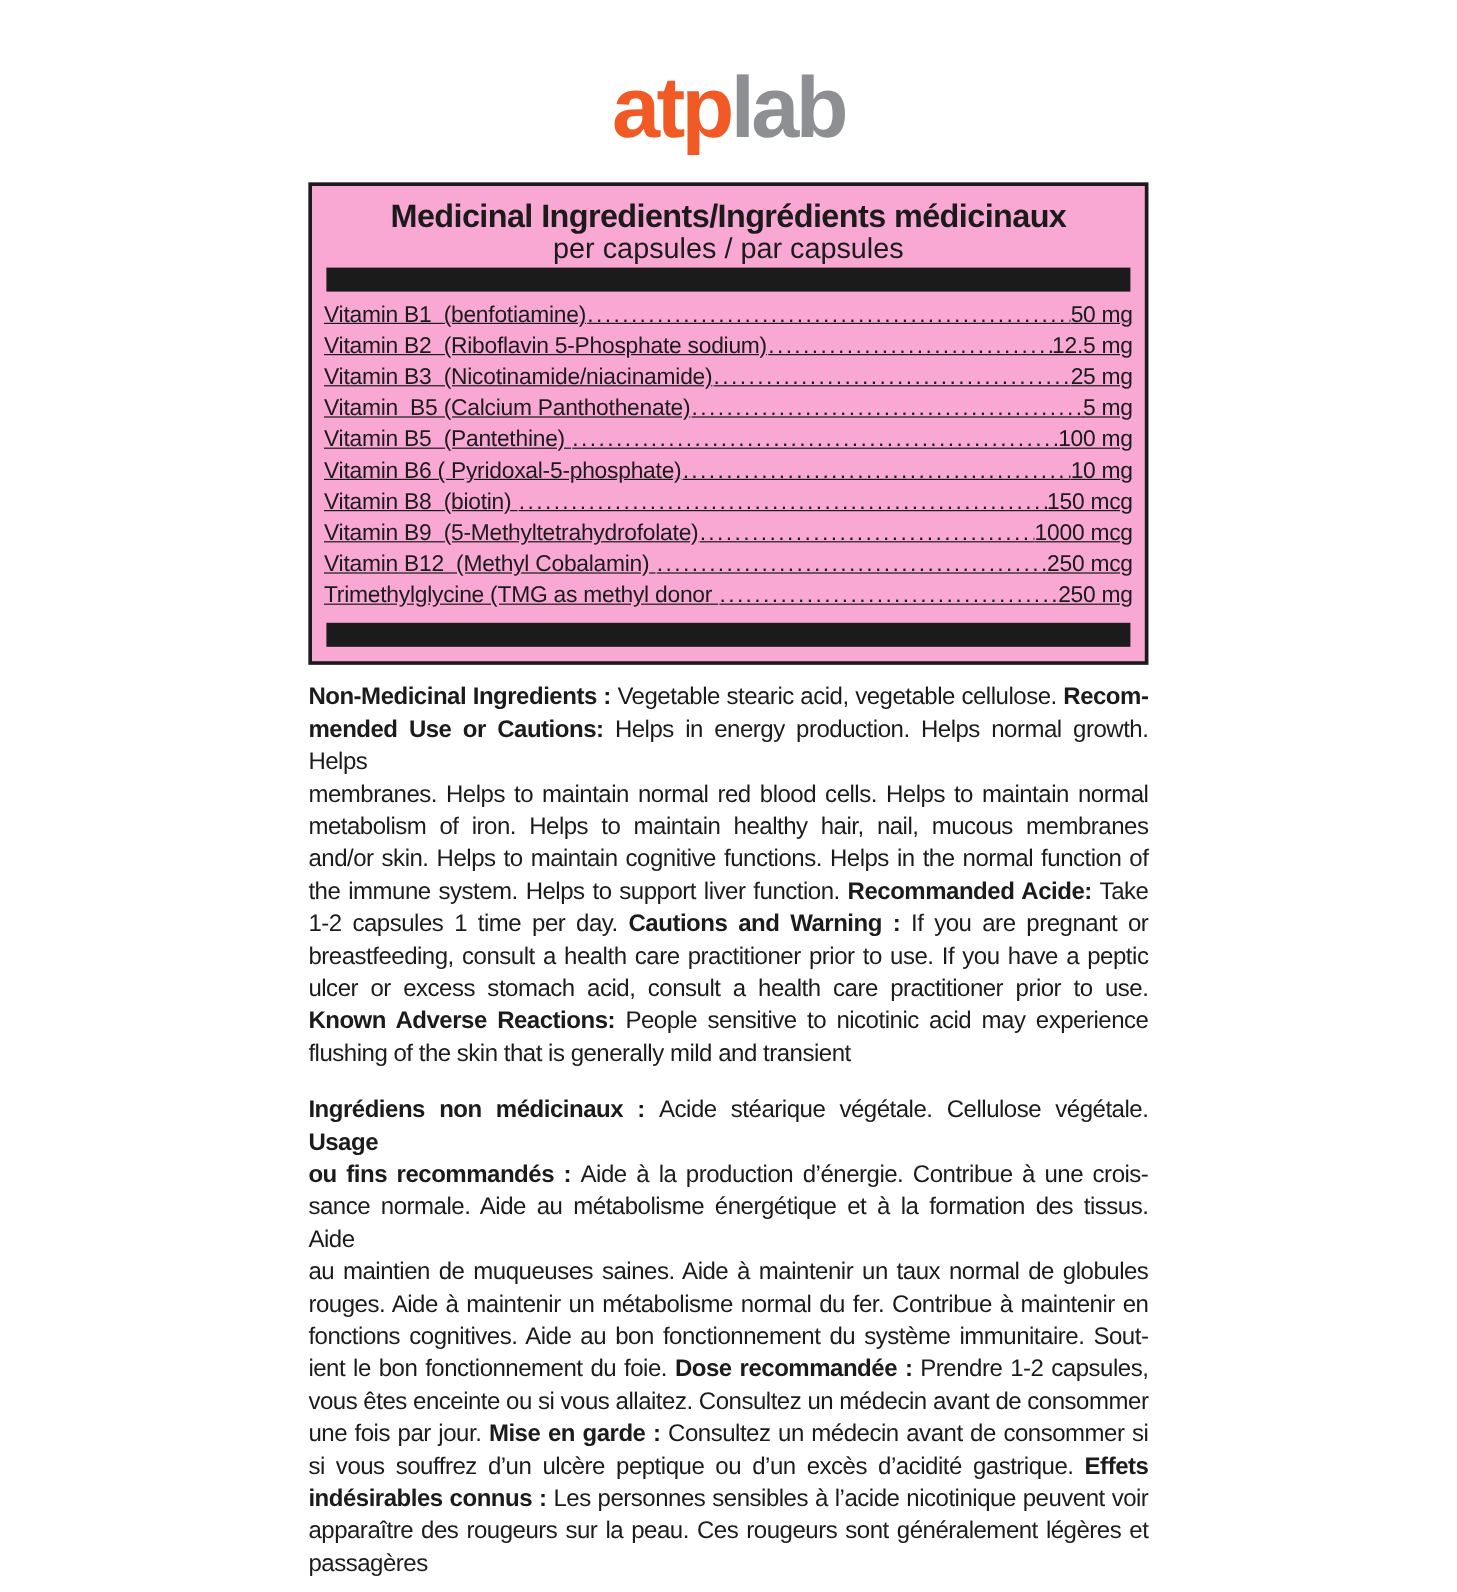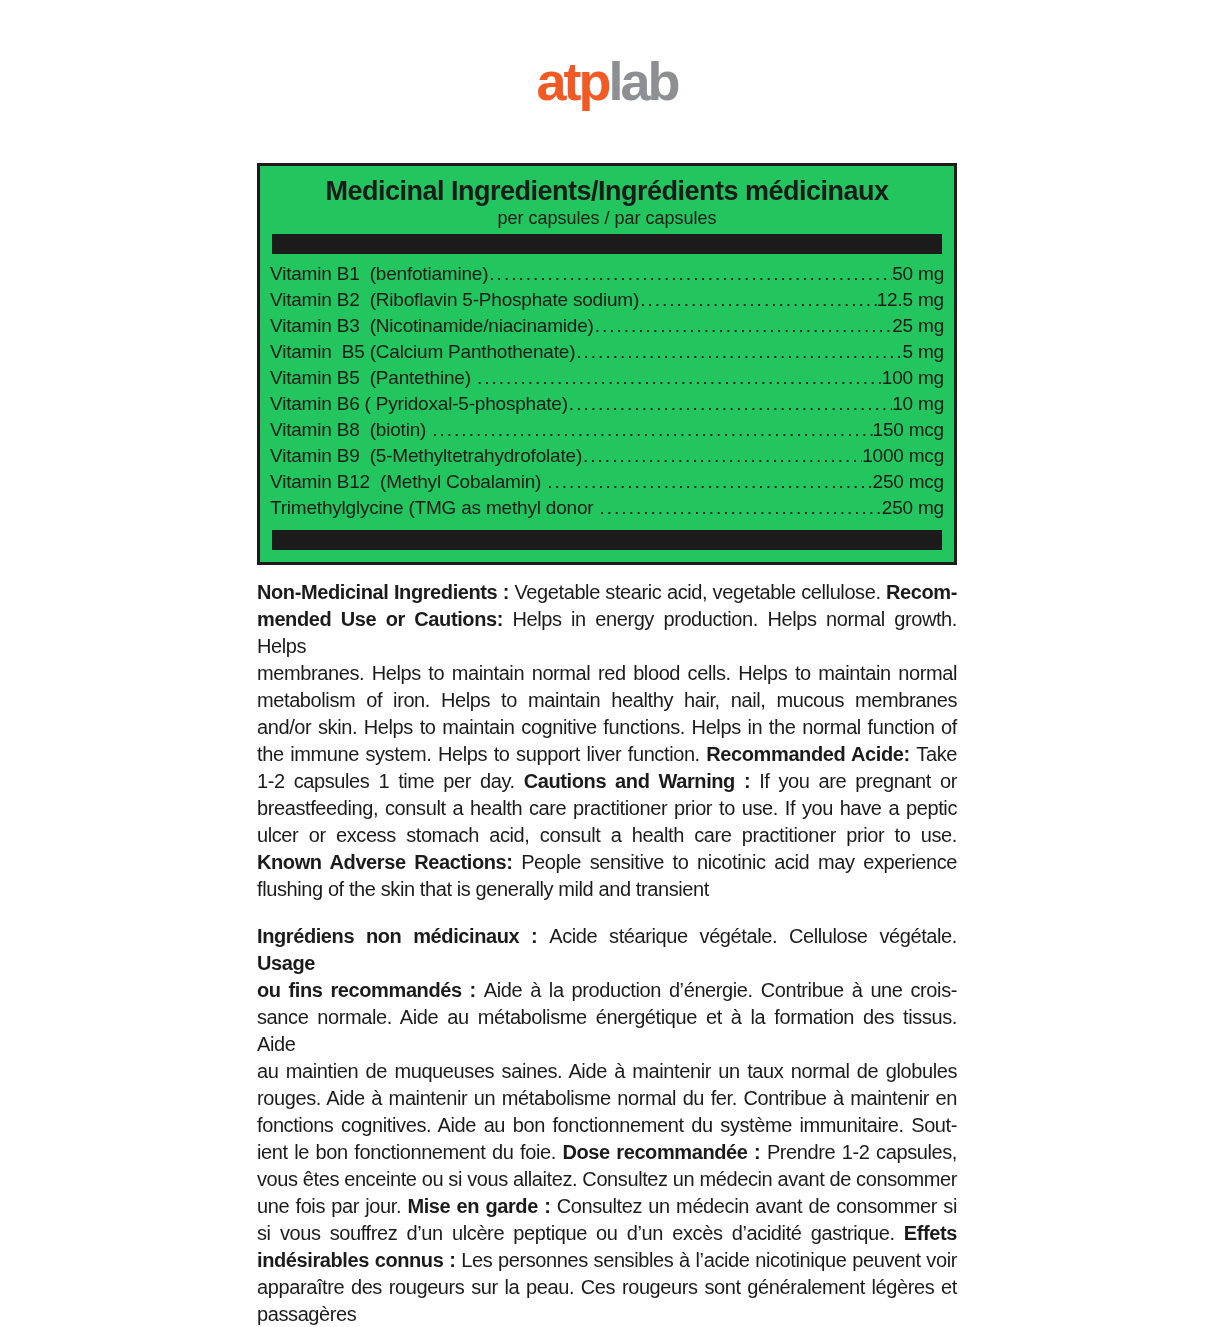--- a/index.html
+++ b/index.html
@@ -12,62 +12,63 @@
     height: 1327px;
     overflow: hidden;
     font-family: "Liberation Sans", sans-serif;
     color: #1b1b1b;
     -webkit-font-smoothing: antialiased;
   }
   .logo {
     text-align: center;
     padding-top: 56px;
     font-weight: bold;
-    font-size: 54px;
+    font-size: 72px;
     line-height: 0.95;
     letter-spacing: -3px;
     user-select: none;
   }
   .panel {
     width: 694px;
-    margin: 56px auto 0;
+    margin: 28px auto 0;
     border: 3px solid #1b1b1b;
-    background: #22c55e;
+    background: #f9a8d4;
   }
   .panel-title {
     text-align: center;
     font-weight: bold;
     font-size: 27px;
     line-height: 32px;
     margin-top: 9px;
     letter-spacing: -0.5px;
   }
   .panel-subtitle {
     text-align: center;
-    font-size: 18px;
+    font-size: 24px;
     line-height: 23px;
     margin-bottom: 4px;
   }
   .bar {
     height: 20px;
     background: #1b1b1b;
     margin: 4px 12px;
   }
   .bar-bottom {
     margin: 6px 12px 12px;
   }
   .rows {
     padding: 3px 10px;
   }
   .irow {
     display: flex;
     align-items: baseline;
     font-size: 19px;
     line-height: 26px;
     letter-spacing: -0.2px;
+    text-decoration: underline;
   }
   .iname { white-space: pre; }
   .leader {
     flex: 1;
     overflow: hidden;
     white-space: nowrap;
     letter-spacing: 2px;
     padding: 0 1px;
   }
   .ival { white-space: pre; }

